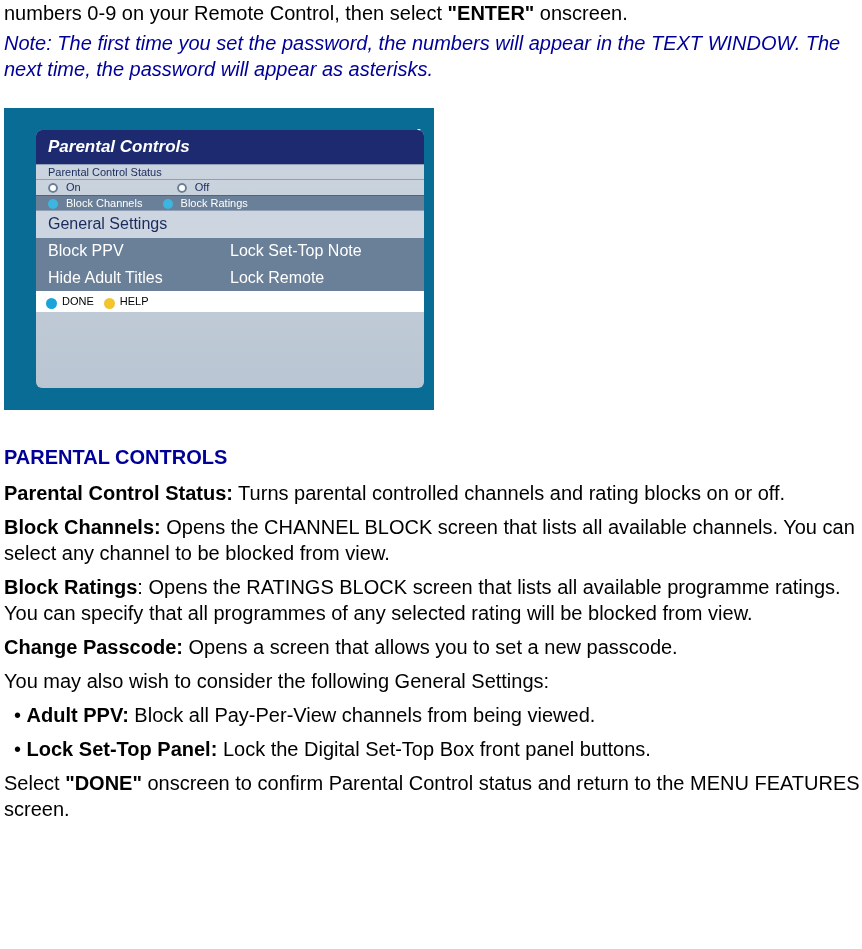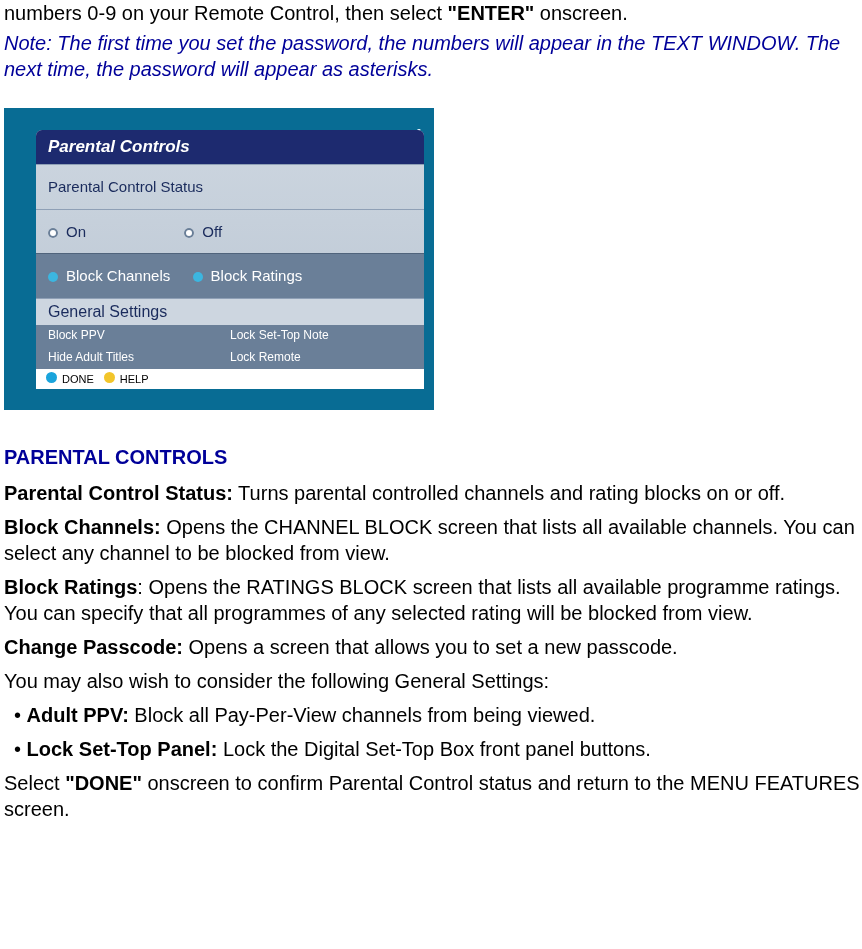--- a/index.html
+++ b/index.html
@@ -5,28 +5,28 @@
   body{margin:0;font-family:Arial,Helvetica,sans-serif;font-size:20px;color:#000;line-height:1.3}
   .page{width:862px;margin:0;padding:0 4px}
   .intro{margin:0 0 4px 0}
   .note{color:#000099;font-style:italic;margin:0 0 26px 0}
   .bold{font-weight:bold}
   .img-box{background:#086c94;width:430px;height:302px;margin:0 0 20px 0;position:relative;overflow:hidden}
   .panel{position:absolute;left:32px;top:22px;right:10px;bottom:22px;background:linear-gradient(#cdd6e0,#b9c5d2);border-radius:6px}
   .brand{position:absolute;right:14px;top:16px;font-style:italic;color:#ddeef8;font-weight:bold;font-size:20px}
   .brand .sub{font-size:9px;letter-spacing:3px;display:block;text-align:right;color:#b7daee}
   .pc-title{background:#1d2a6f;color:#fff;font-weight:bold;font-size:17px;padding:6px 12px;border-top-left-radius:6px;border-top-right-radius:6px;font-style:italic}
-  .row{padding:12px 12px;border-top:1px solid #8fa0b6;font-size:15px;color:#1a2b5c;position:relative}
+  .row{padding:0 12px;border-top:1px solid #8fa0b6;font-size:11px;color:#1a2b5c;position:relative}
   .dark{background:#6a7f98;color:#ffffff;border-top:1px solid #50647c}
   .row .dot{display:inline-block;width:10px;height:10px;border-radius:50%;background:#fff;margin-right:8px;box-shadow:inset 0 0 0 2px #6a7f98;vertical-align:middle}
   .row .dark-dot{display:inline-block;width:10px;height:10px;border-radius:50%;background:#3cb6e0;margin-right:8px;vertical-align:middle}
   .gs-title{background:#cdd6e0;color:#1a2b5c;padding:3px 12px;font-size:16px;border-top:1px solid #8fa0b6}
-  .gs-row{background:#6a7f98;color:#fff;font-size:12px;padding:3px 12px;display:flex}
+  .gs-row{background:#6a7f98;color:#fff;font-size:16px;padding:3px 12px;display:flex}
   .gs-row span{flex:1}
-  .done-bar{background:#fff;padding:3px 10px;font-size:11px;display:flex;align-items:flex-start}
+  .done-bar{background:#fff;padding:3px 10px;font-size:11px;display:flex;align-items:flex-end}
   .done-bar .b{width:11px;height:11px;border-radius:50%;margin-right:5px;display:inline-block}
   .done-bar .b1{background:#1aa4dc}
   .done-bar .b2{background:#f2c52a;margin-left:10px}
   .sec-head{color:#000099;font-weight:bold;margin:34px 0 10px 0}
   p.body{margin:0 0 8px 0}
   .indent{padding-left:10px}
 </style>
 </head>
 <body>
 

